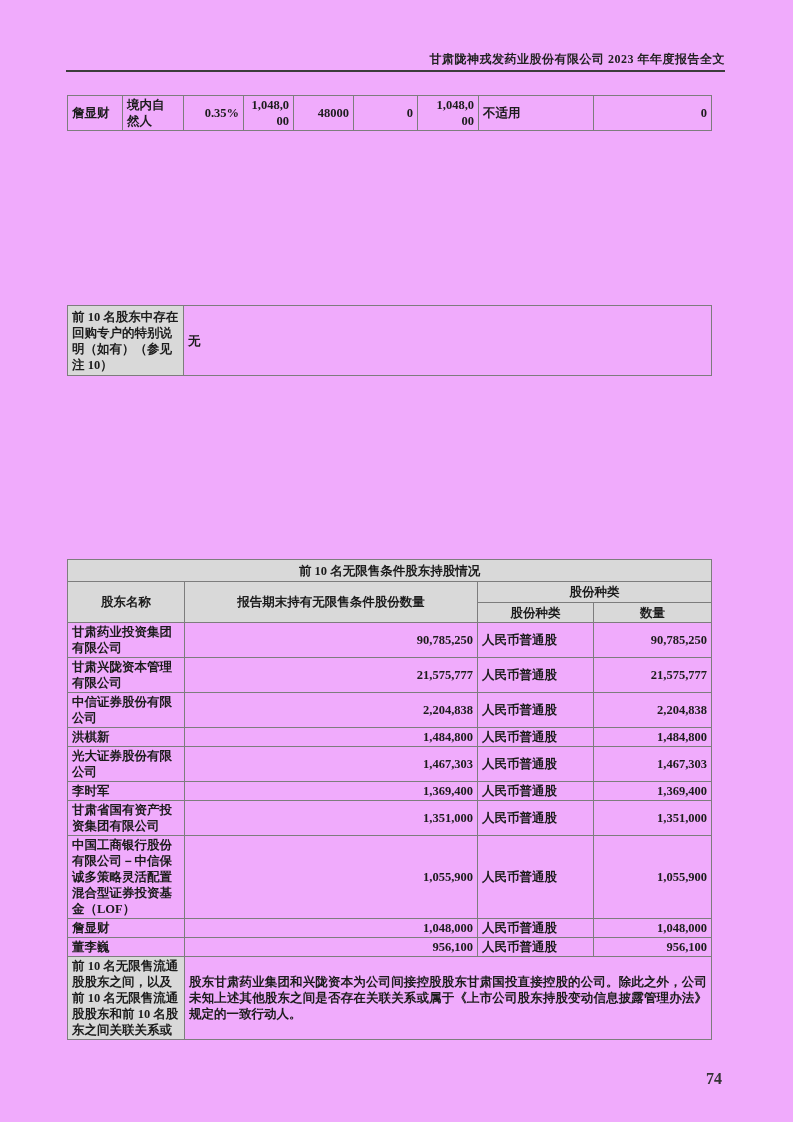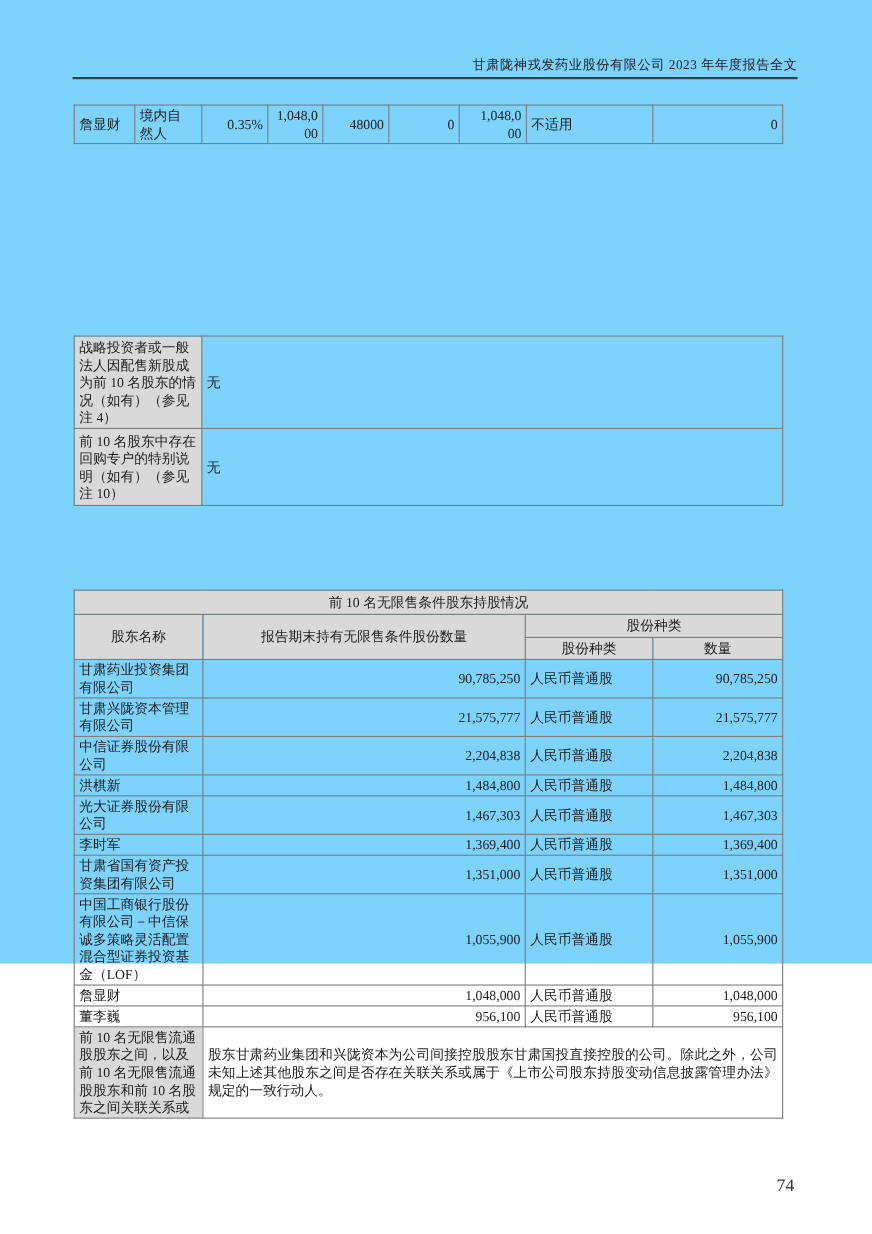--- a/index.html
+++ b/index.html
@@ -1,24 +1,24 @@
 <!DOCTYPE html>
 <html><head>
 <meta charset="utf-8">
 <style>
   html,body{margin:0;padding:0;background:#ffffff;}
   body{width:793px;height:1122px;overflow:hidden;position:relative;
        font-family:"Liberation Serif","DejaVu Serif",serif;color:#1c1c1c;}
-  .page{position:absolute;left:0;top:0;width:793px;height:876px;background:#7dd3fc;}
+  .page{position:absolute;left:0;top:0;width:793px;height:1122px;background:#f0abfc;font-weight:bold;}
   .hdr-title{position:absolute;top:51px;right:68px;font-size:12px;letter-spacing:0.5px;color:#222;}
   .hdr-rule{position:absolute;left:66px;top:70px;width:659px;height:2px;background:#3c3c3c;}
   table.tbl{border-collapse:collapse;table-layout:fixed;position:absolute;left:67px;}
   .t1{top:95px;width:644px;}
   .t2{top:305px;width:644px;}
-  .t3{top:536px;width:644px;}
+  .t3{top:559px;width:644px;}
   .tbl td{border:1px solid #7d7d7d;padding:1px 4px;vertical-align:middle;
           font-size:12.5px;line-height:16px;overflow:hidden;word-break:break-all;}
   .gray{background:#d9d9d9;}
   .num{text-align:right;padding-right:5px;}
   .ctr{text-align:center;}
   .lft{text-align:right;}
   .pre{white-space:pre-line;}
   .top{vertical-align:top;}
   .just{text-align:justify;padding:2px 7px;}
   .name{padding-left:5px;}
@@ -62,28 +62,20 @@
     </tr>
   </tbody>
     </table>
 
   <table class="tbl t2">
     <colgroup>
         <col style="width:116px">
         <col style="width:528px">
       </colgroup>
     <tbody>
-        <tr style="height:84px">
-      <td class="gray pre name">战略投资者或一般
-法人因配售新股成
-为前 10 名股东的情
-况（如有）（参见
-注 4）</td>
-      <td class="just">无</td>
-    </tr>
     <tr style="height:70px">
       <td class="gray pre name">前 10 名股东中存在
 回购专户的特别说
 明（如有）（参见
 注 10）</td>
       <td class="just">无</td>
     </tr>
   </tbody>
     </table>
 

